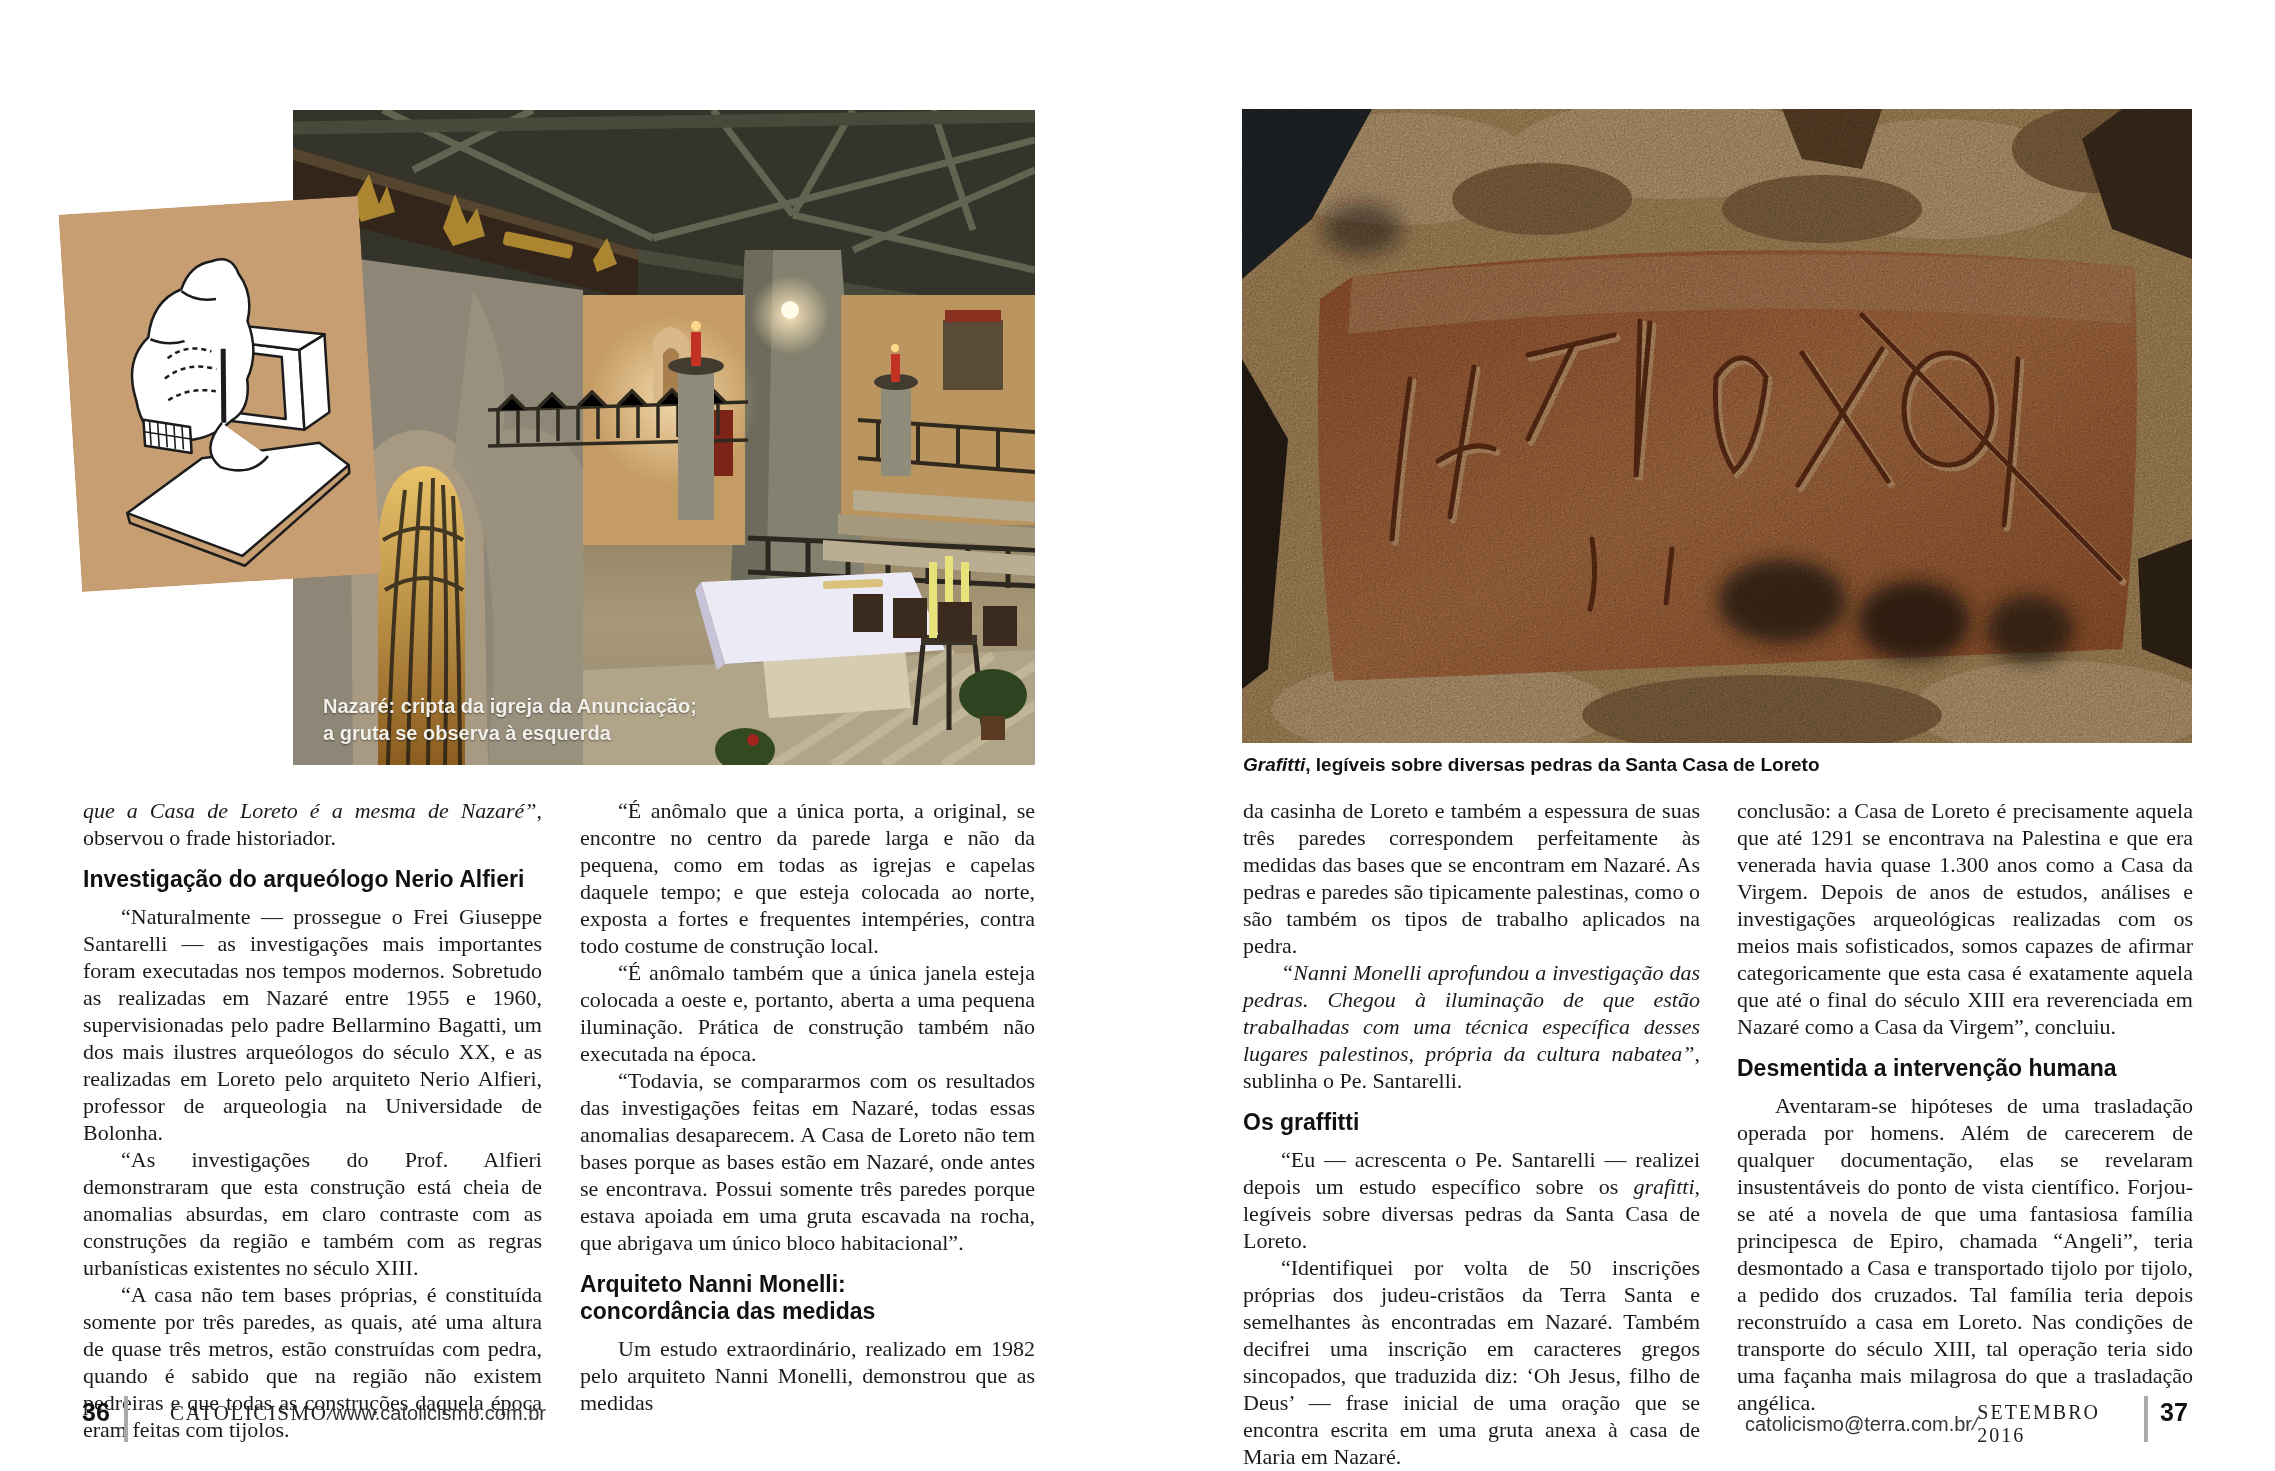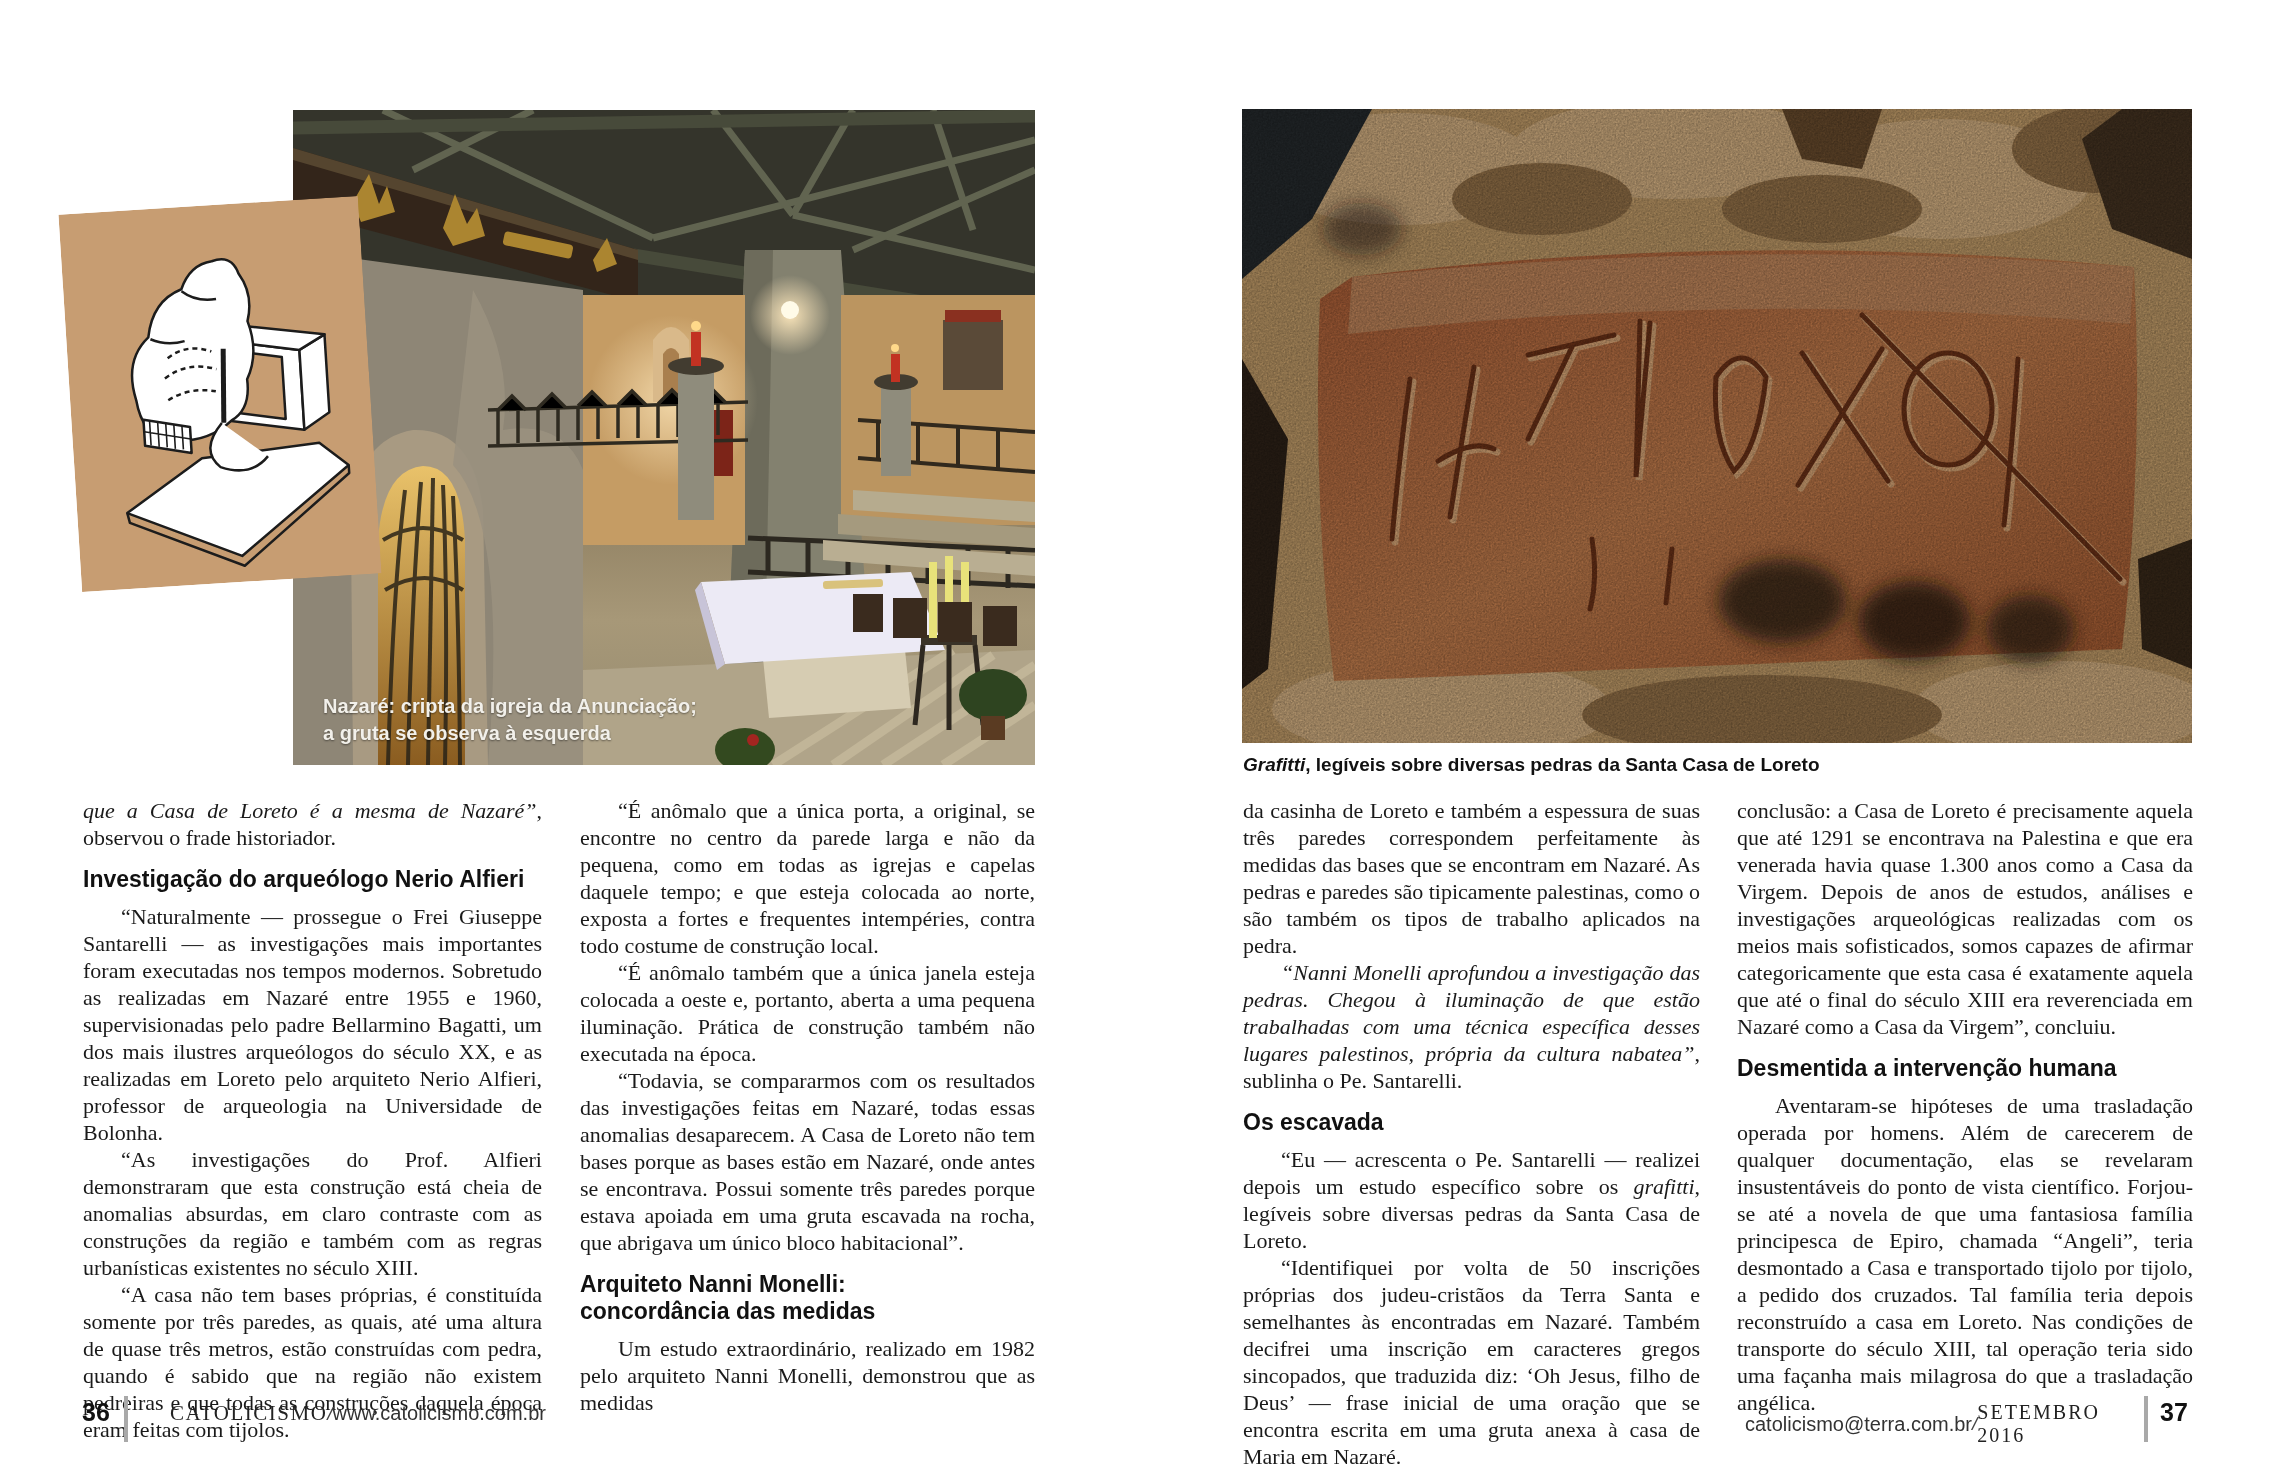--- a/index.html
+++ b/index.html
@@ -331,21 +331,21 @@
       </g>
       <rect width="950" height="634" filter="url(#grain)" opacity=".4"></rect>
     </svg>
   </div>
 
   <div class="graffiti-caption"><span class="it">Grafitti</span><span>, legíveis sobre diversas pedras da Santa Casa de Loreto</span></div>
 
   <div class="bcol bcol-r1">
     <p class="noindent">da casinha de Loreto e também a espessura de suas três paredes correspondem perfeitamente às medidas das bases que se encontram em Nazaré. As pedras e paredes são tipicamente palestinas, como o são também os tipos de trabalho aplicados na pedra.</p>
     <p><span class="it">“Nanni Monelli aprofundou a investigação das pedras. Chegou à iluminação de que estão trabalhadas com uma técnica específica desses lugares palestinos, própria da cultura nabatea”</span><span>, sublinha o Pe. Santarelli.</span></p>
-    <div class="bhead">Os escavada</div>
+    <div class="bhead">Os graffitti</div>
     <p><span>“Eu — acrescenta o Pe. Santarelli — realizei depois um estudo específico sobre os </span><span class="it">grafitti</span><span>, legíveis sobre diversas pedras da Santa Casa de Loreto.</span></p>
     <p>“Identifiquei por volta de 50 inscrições próprias dos judeu-cristãos da Terra Santa e semelhantes às encontradas em Nazaré. Também decifrei uma inscrição em caracteres gregos sincopados, que traduzida diz: ‘Oh Jesus, filho de Deus’ — frase inicial de uma oração que se encontra escrita em uma gruta anexa à casa de Maria em Nazaré.</p>
     <p>“Estes e muitos outros detalhes levam à mesma</p>
   </div>
 
   <div class="bcol bcol-r2">
     <p class="noindent">conclusão: a Casa de Loreto é precisamente aquela que até 1291 se encontrava na Palestina e que era venerada havia quase 1.300 anos como a Casa da Virgem. Depois de anos de estudos, análises e investigações arqueológicas realizadas com os meios mais sofisticados, somos capazes de afirmar categoricamente que esta casa é exatamente aquela que até o final do século XIII era reverenciada em Nazaré como a Casa da Virgem”, concluiu.</p>
     <div class="bhead">Desmentida a intervenção humana</div>
     <p>Aventaram-se hipóteses de uma trasladação operada por homens. Além de carecerem de qualquer documentação, elas se revelaram insustentáveis do ponto de vista científico. Forjou-se até a novela de que uma fantasiosa família principesca de Epiro, chamada “Angeli”, teria desmontado a Casa e transportado tijolo por tijolo, a pedido dos cruzados. Tal família teria depois reconstruído a casa em Loreto. Nas condições de transporte do século XIII, tal operação teria sido uma façanha mais milagrosa do que a trasladação angélica.</p>
   </div>

